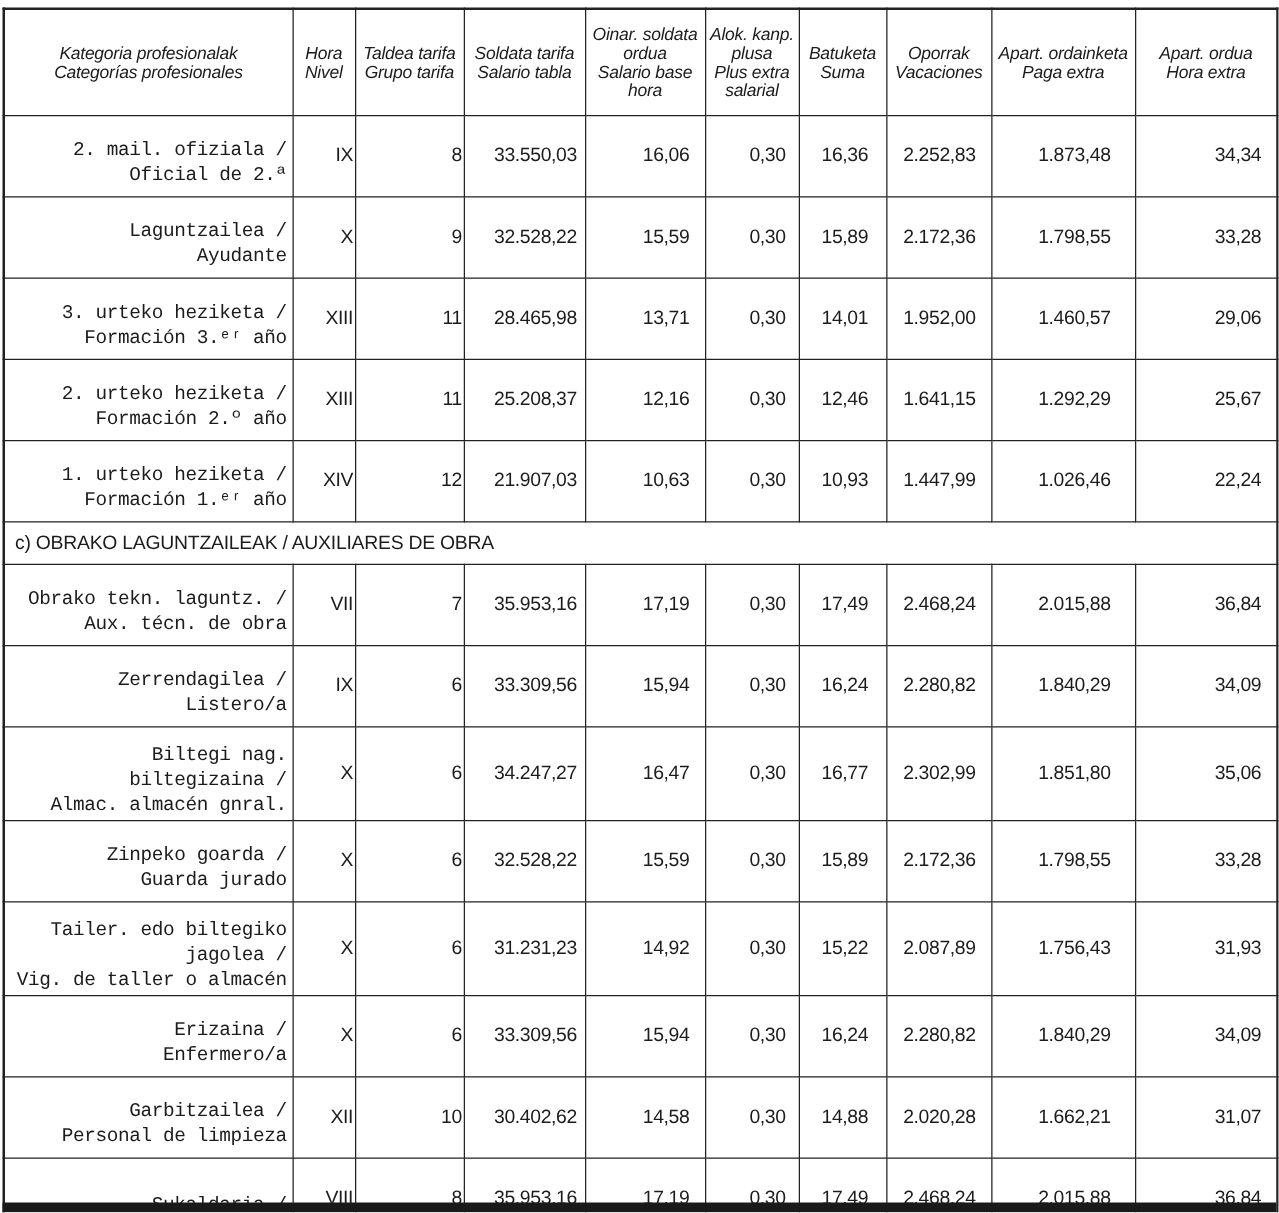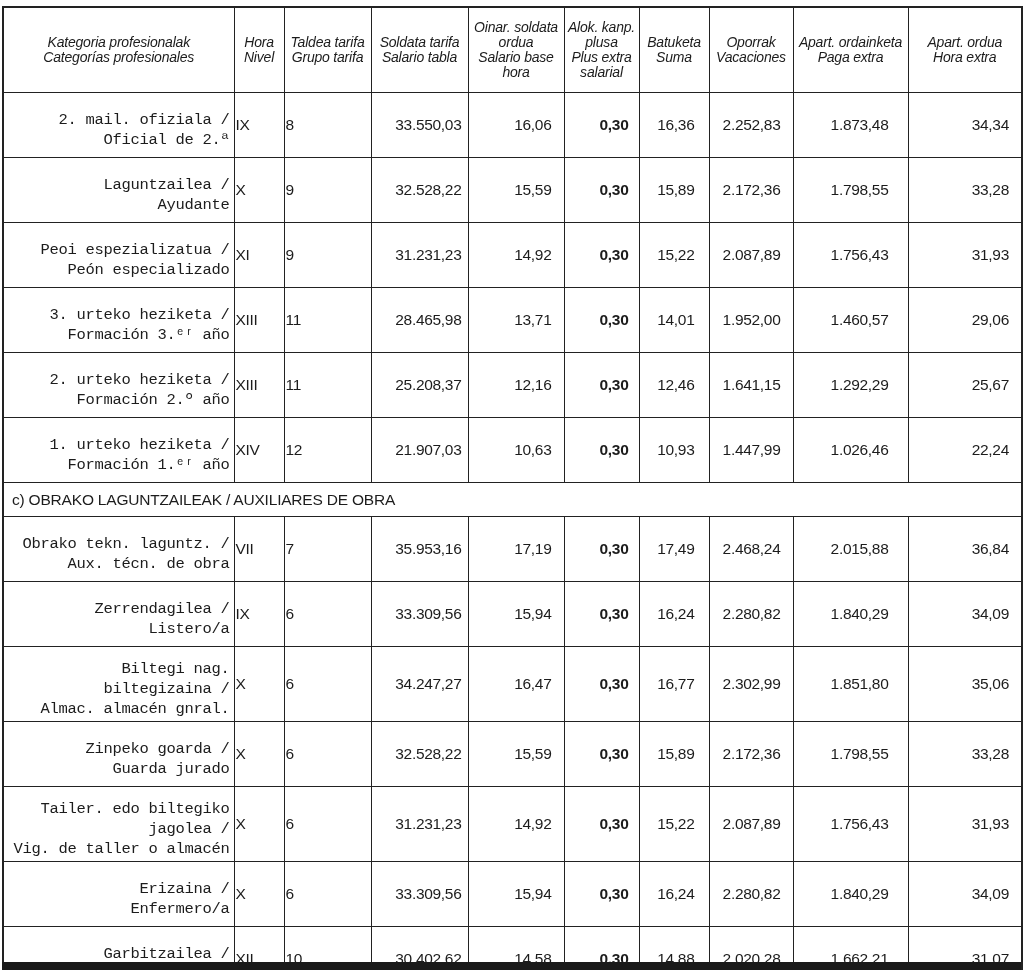--- a/index.html
+++ b/index.html
@@ -36,31 +36,31 @@
     letter-spacing:-0.3px;
     vertical-align:middle;
   }
   td.cat{
     text-align:right;
     padding:12px 4px 2px 8px;
     line-height:20px;
     font-family:Liberation Mono, monospace;
   }
   td.num{text-align:right;white-space:nowrap;}
-  td.ctr{text-align:left;}
+  td.ctr{text-align:right;}
   td.section{
     height:29px;
     text-align:left;
     padding:2px 4px 2px 8px;
     font-size:15.5px;
     letter-spacing:-0.2px;
   }
   .c-salario_tabla{padding-right:6px;}
   .c-salario_base_hora{padding-right:12px;}
-  .c-plus_extra{padding-right:10px;font-weight:bold;}
+  .c-plus_extra{padding-right:10px;}
   .c-suma{padding-right:14px;}
   .c-vacaciones{padding-right:12px;}
   .c-paga_extra{padding-right:19px;}
   .c-hora_extra{padding-right:12px;}
   .cut-bar{
     position:absolute;left:2px;top:962px;
     width:1019px;height:8px;
     background:#1a1a1a;
   }
 </style>
@@ -152,199 +152,184 @@
           <td class="num c-salario_tabla">32.528,22</td>
           <td class="num c-salario_base_hora">15,59</td>
           <td class="num c-plus_extra">0,30</td>
           <td class="num c-suma">15,89</td>
           <td class="num c-vacaciones">2.172,36</td>
           <td class="num c-paga_extra">1.798,55</td>
           <td class="num c-hora_extra">33,28</td>
         </tr>
         <tr>
           <td class="cat">
-            <div>Peoi espezializatua /</div>
-            <div>Peón especializado</div>
-          </td>
-          <td class="ctr">XI</td>
-          <td class="ctr">9</td>
+            <div>3. urteko heziketa /</div>
+            <div>Formación 3.ᵉʳ año</div>
+          </td>
+          <td class="ctr">XIII</td>
+          <td class="ctr">11</td>
+          <td class="num c-salario_tabla">28.465,98</td>
+          <td class="num c-salario_base_hora">13,71</td>
+          <td class="num c-plus_extra">0,30</td>
+          <td class="num c-suma">14,01</td>
+          <td class="num c-vacaciones">1.952,00</td>
+          <td class="num c-paga_extra">1.460,57</td>
+          <td class="num c-hora_extra">29,06</td>
+        </tr>
+        <tr>
+          <td class="cat">
+            <div>2. urteko heziketa /</div>
+            <div>Formación 2.º año</div>
+          </td>
+          <td class="ctr">XIII</td>
+          <td class="ctr">11</td>
+          <td class="num c-salario_tabla">25.208,37</td>
+          <td class="num c-salario_base_hora">12,16</td>
+          <td class="num c-plus_extra">0,30</td>
+          <td class="num c-suma">12,46</td>
+          <td class="num c-vacaciones">1.641,15</td>
+          <td class="num c-paga_extra">1.292,29</td>
+          <td class="num c-hora_extra">25,67</td>
+        </tr>
+        <tr>
+          <td class="cat">
+            <div>1. urteko heziketa /</div>
+            <div>Formación 1.ᵉʳ año</div>
+          </td>
+          <td class="ctr">XIV</td>
+          <td class="ctr">12</td>
+          <td class="num c-salario_tabla">21.907,03</td>
+          <td class="num c-salario_base_hora">10,63</td>
+          <td class="num c-plus_extra">0,30</td>
+          <td class="num c-suma">10,93</td>
+          <td class="num c-vacaciones">1.447,99</td>
+          <td class="num c-paga_extra">1.026,46</td>
+          <td class="num c-hora_extra">22,24</td>
+        </tr>
+        <tr>
+          <td colspan="10" class="section">c) OBRAKO LAGUNTZAILEAK / AUXILIARES DE OBRA</td>
+        </tr>
+        <tr>
+          <td class="cat">
+            <div>Obrako tekn. laguntz. /</div>
+            <div>Aux. técn. de obra</div>
+          </td>
+          <td class="ctr">VII</td>
+          <td class="ctr">7</td>
+          <td class="num c-salario_tabla">35.953,16</td>
+          <td class="num c-salario_base_hora">17,19</td>
+          <td class="num c-plus_extra">0,30</td>
+          <td class="num c-suma">17,49</td>
+          <td class="num c-vacaciones">2.468,24</td>
+          <td class="num c-paga_extra">2.015,88</td>
+          <td class="num c-hora_extra">36,84</td>
+        </tr>
+        <tr>
+          <td class="cat">
+            <div>Zerrendagilea /</div>
+            <div>Listero/a</div>
+          </td>
+          <td class="ctr">IX</td>
+          <td class="ctr">6</td>
+          <td class="num c-salario_tabla">33.309,56</td>
+          <td class="num c-salario_base_hora">15,94</td>
+          <td class="num c-plus_extra">0,30</td>
+          <td class="num c-suma">16,24</td>
+          <td class="num c-vacaciones">2.280,82</td>
+          <td class="num c-paga_extra">1.840,29</td>
+          <td class="num c-hora_extra">34,09</td>
+        </tr>
+        <tr>
+          <td class="cat">
+            <div>Biltegi nag. biltegizaina /</div>
+            <div>Almac. almacén gnral.</div>
+          </td>
+          <td class="ctr">X</td>
+          <td class="ctr">6</td>
+          <td class="num c-salario_tabla">34.247,27</td>
+          <td class="num c-salario_base_hora">16,47</td>
+          <td class="num c-plus_extra">0,30</td>
+          <td class="num c-suma">16,77</td>
+          <td class="num c-vacaciones">2.302,99</td>
+          <td class="num c-paga_extra">1.851,80</td>
+          <td class="num c-hora_extra">35,06</td>
+        </tr>
+        <tr>
+          <td class="cat">
+            <div>Zinpeko goarda /</div>
+            <div>Guarda jurado</div>
+          </td>
+          <td class="ctr">X</td>
+          <td class="ctr">6</td>
+          <td class="num c-salario_tabla">32.528,22</td>
+          <td class="num c-salario_base_hora">15,59</td>
+          <td class="num c-plus_extra">0,30</td>
+          <td class="num c-suma">15,89</td>
+          <td class="num c-vacaciones">2.172,36</td>
+          <td class="num c-paga_extra">1.798,55</td>
+          <td class="num c-hora_extra">33,28</td>
+        </tr>
+        <tr>
+          <td class="cat">
+            <div>Tailer. edo biltegiko jagolea /</div>
+            <div>Vig. de taller o almacén</div>
+          </td>
+          <td class="ctr">X</td>
+          <td class="ctr">6</td>
           <td class="num c-salario_tabla">31.231,23</td>
           <td class="num c-salario_base_hora">14,92</td>
           <td class="num c-plus_extra">0,30</td>
           <td class="num c-suma">15,22</td>
           <td class="num c-vacaciones">2.087,89</td>
           <td class="num c-paga_extra">1.756,43</td>
           <td class="num c-hora_extra">31,93</td>
         </tr>
         <tr>
           <td class="cat">
-            <div>3. urteko heziketa /</div>
-            <div>Formación 3.ᵉʳ año</div>
-          </td>
-          <td class="ctr">XIII</td>
-          <td class="ctr">11</td>
-          <td class="num c-salario_tabla">28.465,98</td>
-          <td class="num c-salario_base_hora">13,71</td>
-          <td class="num c-plus_extra">0,30</td>
-          <td class="num c-suma">14,01</td>
-          <td class="num c-vacaciones">1.952,00</td>
-          <td class="num c-paga_extra">1.460,57</td>
-          <td class="num c-hora_extra">29,06</td>
-        </tr>
-        <tr>
-          <td class="cat">
-            <div>2. urteko heziketa /</div>
-            <div>Formación 2.º año</div>
-          </td>
-          <td class="ctr">XIII</td>
-          <td class="ctr">11</td>
-          <td class="num c-salario_tabla">25.208,37</td>
-          <td class="num c-salario_base_hora">12,16</td>
-          <td class="num c-plus_extra">0,30</td>
-          <td class="num c-suma">12,46</td>
-          <td class="num c-vacaciones">1.641,15</td>
-          <td class="num c-paga_extra">1.292,29</td>
-          <td class="num c-hora_extra">25,67</td>
-        </tr>
-        <tr>
-          <td class="cat">
-            <div>1. urteko heziketa /</div>
-            <div>Formación 1.ᵉʳ año</div>
-          </td>
-          <td class="ctr">XIV</td>
-          <td class="ctr">12</td>
-          <td class="num c-salario_tabla">21.907,03</td>
-          <td class="num c-salario_base_hora">10,63</td>
-          <td class="num c-plus_extra">0,30</td>
-          <td class="num c-suma">10,93</td>
-          <td class="num c-vacaciones">1.447,99</td>
-          <td class="num c-paga_extra">1.026,46</td>
-          <td class="num c-hora_extra">22,24</td>
-        </tr>
-        <tr>
-          <td colspan="10" class="section">c) OBRAKO LAGUNTZAILEAK / AUXILIARES DE OBRA</td>
-        </tr>
-        <tr>
-          <td class="cat">
-            <div>Obrako tekn. laguntz. /</div>
-            <div>Aux. técn. de obra</div>
-          </td>
-          <td class="ctr">VII</td>
-          <td class="ctr">7</td>
+            <div>Erizaina /</div>
+            <div>Enfermero/a</div>
+          </td>
+          <td class="ctr">X</td>
+          <td class="ctr">6</td>
+          <td class="num c-salario_tabla">33.309,56</td>
+          <td class="num c-salario_base_hora">15,94</td>
+          <td class="num c-plus_extra">0,30</td>
+          <td class="num c-suma">16,24</td>
+          <td class="num c-vacaciones">2.280,82</td>
+          <td class="num c-paga_extra">1.840,29</td>
+          <td class="num c-hora_extra">34,09</td>
+        </tr>
+        <tr>
+          <td class="cat">
+            <div>Garbitzailea /</div>
+            <div>Personal de limpieza</div>
+          </td>
+          <td class="ctr">XII</td>
+          <td class="ctr">10</td>
+          <td class="num c-salario_tabla">30.402,62</td>
+          <td class="num c-salario_base_hora">14,58</td>
+          <td class="num c-plus_extra">0,30</td>
+          <td class="num c-suma">14,88</td>
+          <td class="num c-vacaciones">2.020,28</td>
+          <td class="num c-paga_extra">1.662,21</td>
+          <td class="num c-hora_extra">31,07</td>
+        </tr>
+        <tr>
+          <td class="cat">
+            <div>Sukaldaria /</div>
+          </td>
+          <td class="ctr">VIII</td>
+          <td class="ctr">8</td>
           <td class="num c-salario_tabla">35.953,16</td>
           <td class="num c-salario_base_hora">17,19</td>
           <td class="num c-plus_extra">0,30</td>
           <td class="num c-suma">17,49</td>
           <td class="num c-vacaciones">2.468,24</td>
           <td class="num c-paga_extra">2.015,88</td>
           <td class="num c-hora_extra">36,84</td>
         </tr>
-        <tr>
-          <td class="cat">
-            <div>Zerrendagilea /</div>
-            <div>Listero/a</div>
-          </td>
-          <td class="ctr">IX</td>
-          <td class="ctr">6</td>
-          <td class="num c-salario_tabla">33.309,56</td>
-          <td class="num c-salario_base_hora">15,94</td>
-          <td class="num c-plus_extra">0,30</td>
-          <td class="num c-suma">16,24</td>
-          <td class="num c-vacaciones">2.280,82</td>
-          <td class="num c-paga_extra">1.840,29</td>
-          <td class="num c-hora_extra">34,09</td>
-        </tr>
-        <tr>
-          <td class="cat">
-            <div>Biltegi nag. biltegizaina /</div>
-            <div>Almac. almacén gnral.</div>
-          </td>
-          <td class="ctr">X</td>
-          <td class="ctr">6</td>
-          <td class="num c-salario_tabla">34.247,27</td>
-          <td class="num c-salario_base_hora">16,47</td>
-          <td class="num c-plus_extra">0,30</td>
-          <td class="num c-suma">16,77</td>
-          <td class="num c-vacaciones">2.302,99</td>
-          <td class="num c-paga_extra">1.851,80</td>
-          <td class="num c-hora_extra">35,06</td>
-        </tr>
-        <tr>
-          <td class="cat">
-            <div>Zinpeko goarda /</div>
-            <div>Guarda jurado</div>
-          </td>
-          <td class="ctr">X</td>
-          <td class="ctr">6</td>
-          <td class="num c-salario_tabla">32.528,22</td>
-          <td class="num c-salario_base_hora">15,59</td>
-          <td class="num c-plus_extra">0,30</td>
-          <td class="num c-suma">15,89</td>
-          <td class="num c-vacaciones">2.172,36</td>
-          <td class="num c-paga_extra">1.798,55</td>
-          <td class="num c-hora_extra">33,28</td>
-        </tr>
-        <tr>
-          <td class="cat">
-            <div>Tailer. edo biltegiko jagolea /</div>
-            <div>Vig. de taller o almacén</div>
-          </td>
-          <td class="ctr">X</td>
-          <td class="ctr">6</td>
-          <td class="num c-salario_tabla">31.231,23</td>
-          <td class="num c-salario_base_hora">14,92</td>
-          <td class="num c-plus_extra">0,30</td>
-          <td class="num c-suma">15,22</td>
-          <td class="num c-vacaciones">2.087,89</td>
-          <td class="num c-paga_extra">1.756,43</td>
-          <td class="num c-hora_extra">31,93</td>
-        </tr>
-        <tr>
-          <td class="cat">
-            <div>Erizaina /</div>
-            <div>Enfermero/a</div>
-          </td>
-          <td class="ctr">X</td>
-          <td class="ctr">6</td>
-          <td class="num c-salario_tabla">33.309,56</td>
-          <td class="num c-salario_base_hora">15,94</td>
-          <td class="num c-plus_extra">0,30</td>
-          <td class="num c-suma">16,24</td>
-          <td class="num c-vacaciones">2.280,82</td>
-          <td class="num c-paga_extra">1.840,29</td>
-          <td class="num c-hora_extra">34,09</td>
-        </tr>
-        <tr>
-          <td class="cat">
-            <div>Garbitzailea /</div>
-            <div>Personal de limpieza</div>
-          </td>
-          <td class="ctr">XII</td>
-          <td class="ctr">10</td>
-          <td class="num c-salario_tabla">30.402,62</td>
-          <td class="num c-salario_base_hora">14,58</td>
-          <td class="num c-plus_extra">0,30</td>
-          <td class="num c-suma">14,88</td>
-          <td class="num c-vacaciones">2.020,28</td>
-          <td class="num c-paga_extra">1.662,21</td>
-          <td class="num c-hora_extra">31,07</td>
-        </tr>
-        <tr>
-          <td class="cat">
-            <div>Sukaldaria /</div>
-          </td>
-          <td class="ctr">VIII</td>
-          <td class="ctr">8</td>
-          <td class="num c-salario_tabla">35.953,16</td>
-          <td class="num c-salario_base_hora">17,19</td>
-          <td class="num c-plus_extra">0,30</td>
-          <td class="num c-suma">17,49</td>
-          <td class="num c-vacaciones">2.468,24</td>
-          <td class="num c-paga_extra">2.015,88</td>
-          <td class="num c-hora_extra">36,84</td>
-        </tr>
       </tbody>
 
   </table>
 
   <div class="cut-bar"></div>
 
 </div>
 
 </body></html>

